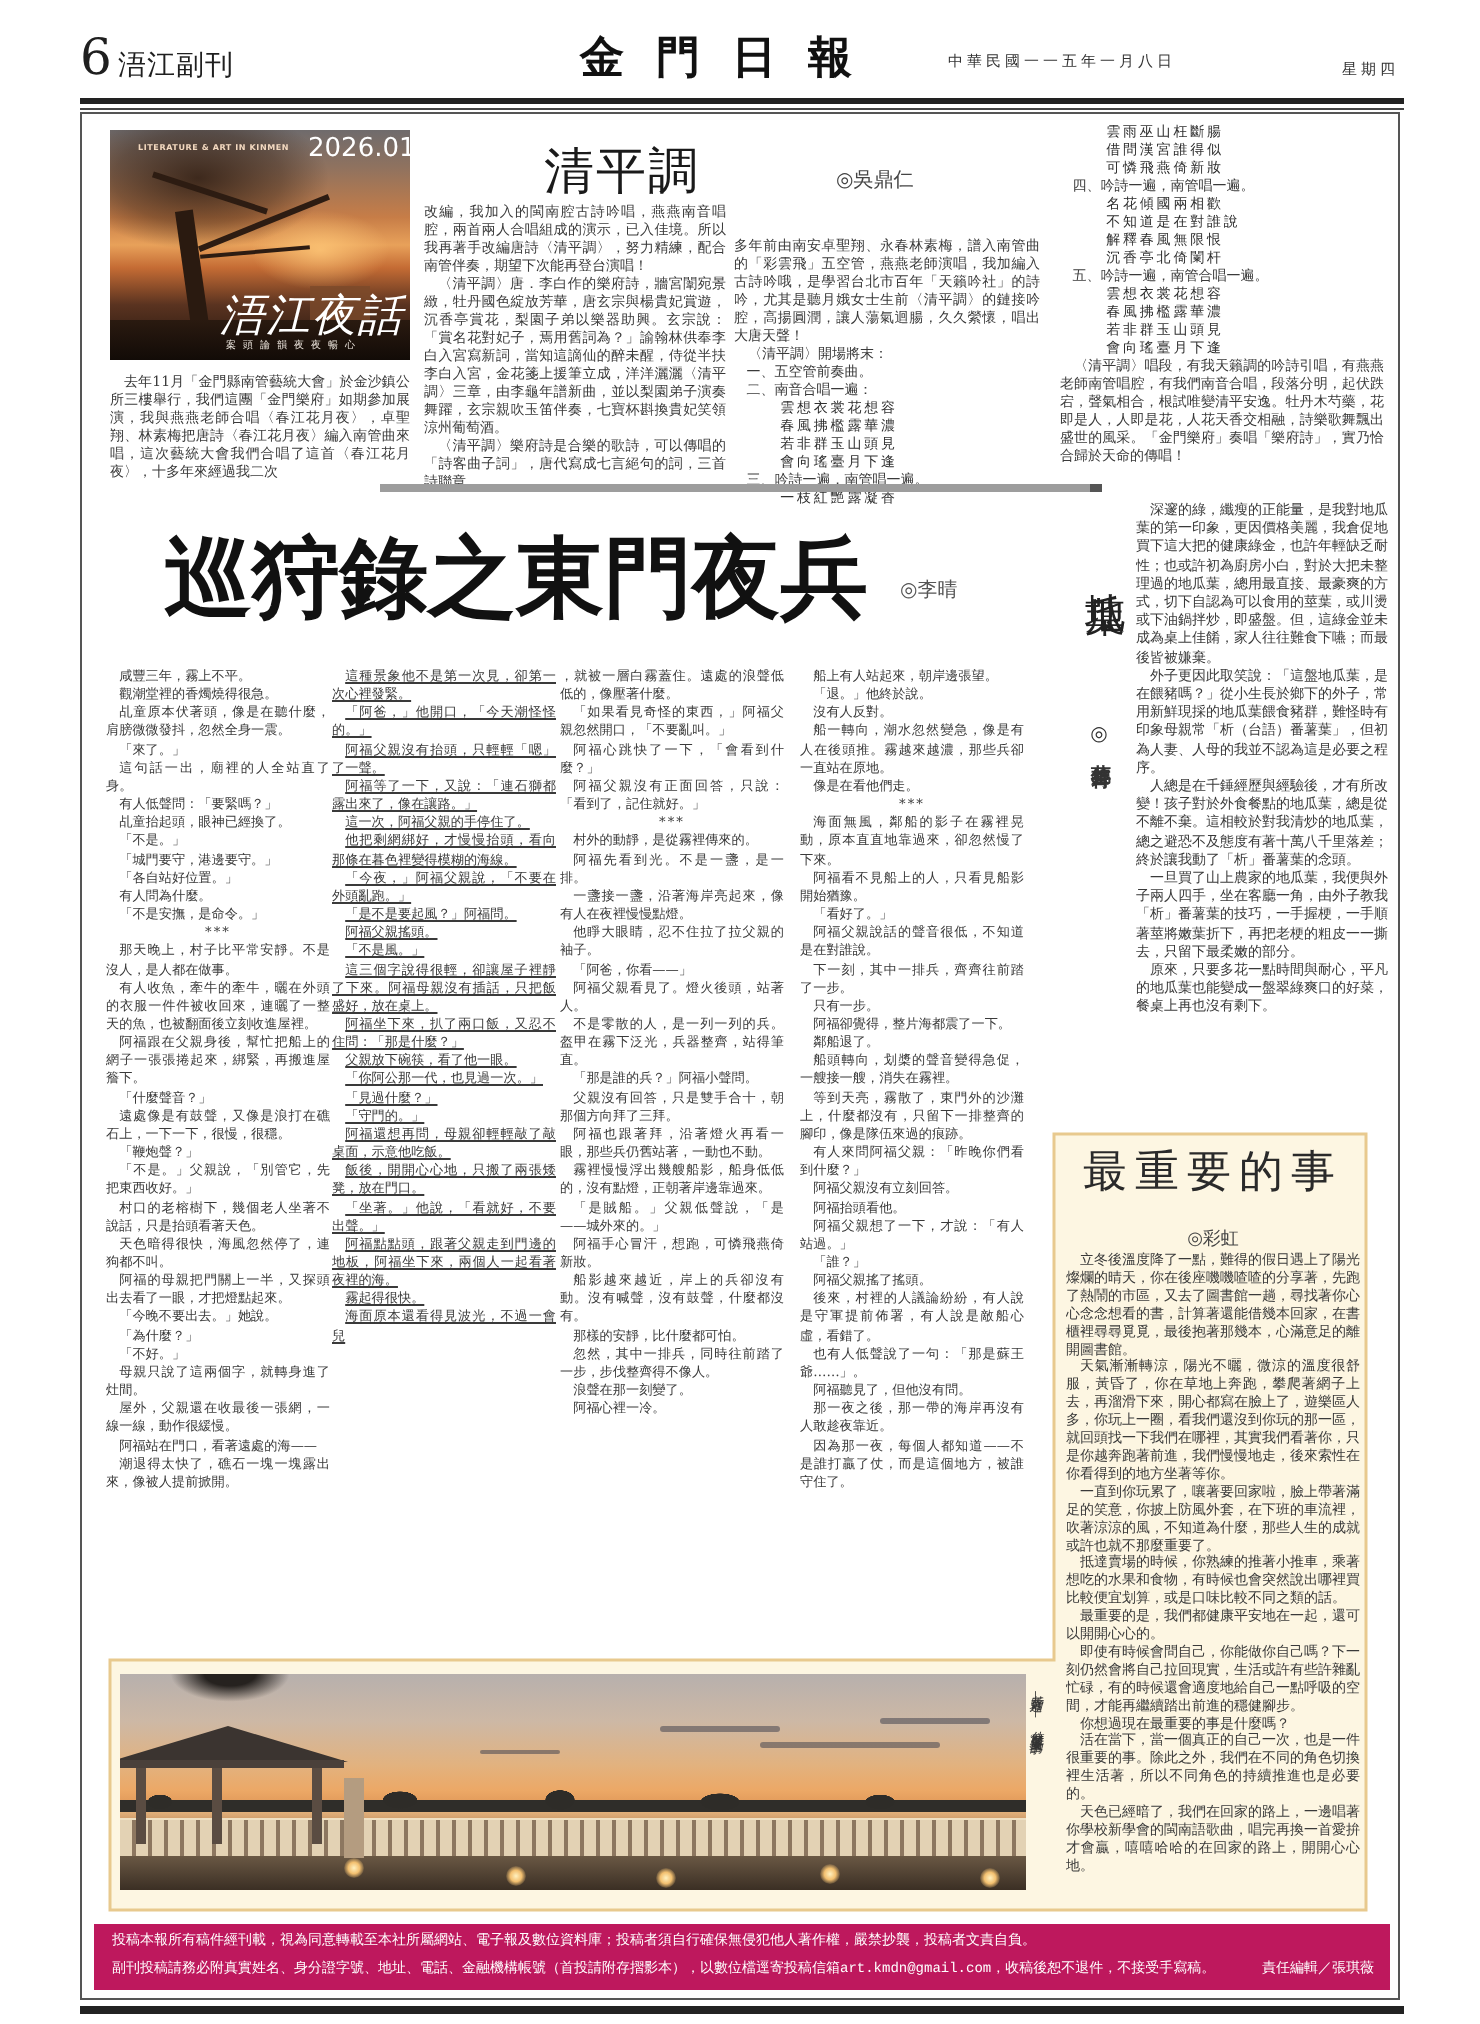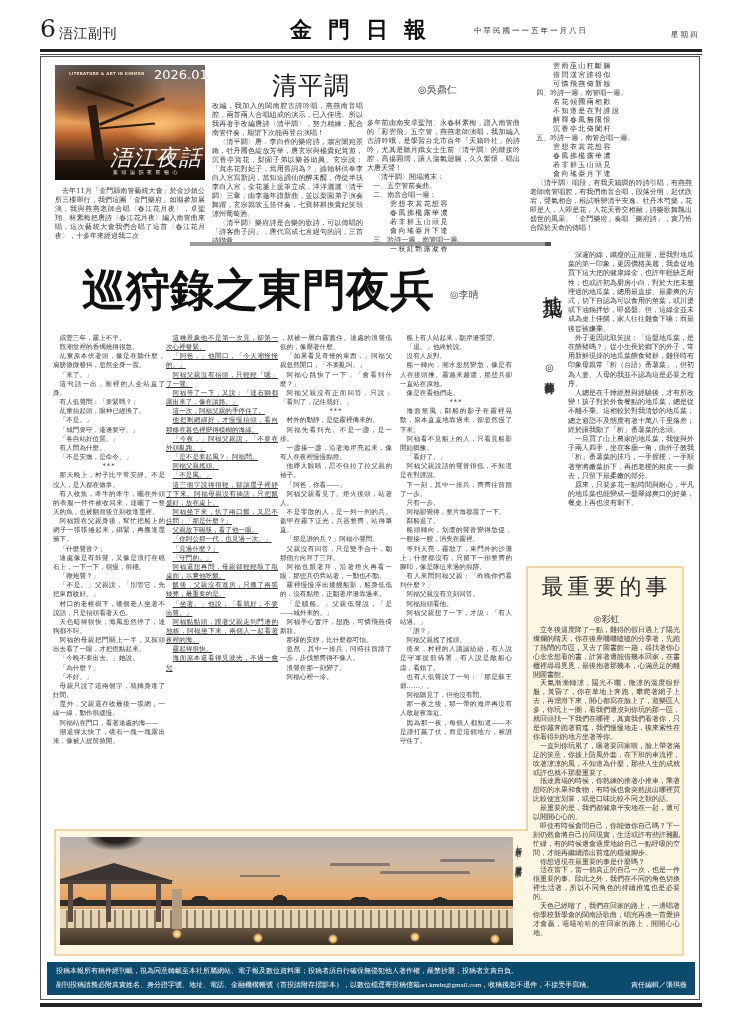--- a/index.html
+++ b/index.html
@@ -68,21 +68,21 @@
 .photo .ground{left:0;top:91px;width:453px;height:17px;background:linear-gradient(180deg,#6a5844,#3b2f24);}
 .photo .lamp{width:10px;height:10px;border-radius:50%;background:radial-gradient(circle,#fff1c0 0%,#f3c070 40%,rgba(243,192,112,0) 75%);}
 .photo .roof{left:-6px;top:26px;width:0;height:0;border-left:60px solid transparent;border-right:60px solid transparent;border-bottom:18px solid #3b3430;}
 .photo .roof-base{left:-4px;top:43px;width:116px;height:4px;background:#4a403a;}
 .photo .pillar{top:47px;width:5px;height:38px;background:#5a4c42;}
 .photo .branchtl{left:25px;top:0px;width:60px;height:14px;background:radial-gradient(ellipse at 50% 0%,#26221f 30%,rgba(38,34,31,0) 70%);}
 .photo .sign{left:112px;top:52px;width:10px;height:40px;background:#b49c80;}
 
 .box-svg{left:0;top:0;width:740px;height:1012px;pointer-events:none;}
 
-.footer{left:47px;top:962px;width:648px;height:33px;background:#0c4a6e;color:#fff;font-size:7px;line-height:9px;font-family:Liberation Serif, serif;}
+.footer{left:47px;top:962px;width:648px;height:33px;background:#be185d;color:#fff;font-size:7px;line-height:9px;font-family:Liberation Mono, monospace;}
 .footer .l1{left:9px;top:5px;white-space:nowrap;}
 .footer .l2{left:9px;top:19px;white-space:nowrap;}
 .footer .ed{right:8px;top:19px;white-space:nowrap;}
 </style>
 </head>
 <body>
 
 <div class="abs pg-num">6</div>
 <div class="abs pg-sec">浯江副刊</div>
 <div class="abs masthead">金門日報</div>
@@ -196,21 +196,21 @@
     <p class="p">「是不是要起風？」阿福問。</p>
     <p class="p">阿福父親搖頭。</p>
     <p class="p">「不是風。」</p>
     <p class="p">這三個字說得很輕，卻讓屋子裡靜了下來。阿福母親沒有插話，只把飯盛好，放在桌上。</p>
     <p class="p">阿福坐下來，扒了兩口飯，又忍不住問：「那是什麼？」</p>
     <p class="p">父親放下碗筷，看了他一眼。</p>
     <p class="p">「你阿公那一代，也見過一次。」</p>
     <p class="p">「見過什麼？」</p>
     <p class="p">「守門的。」</p>
     <p class="p">阿福還想再問，母親卻輕輕敲了敲桌面，示意他吃飯。</p>
-    <p class="p">飯後，父親沒有進房，只搬了兩張矮凳，最重要的是。</p>
+    <p class="p">飯後，開開心心地，只搬了兩張矮凳，放在門口。</p>
     <p class="p">「坐著。」他說，「看就好，不要出聲。」</p>
     <p class="p">阿福點點頭，跟著父親走到門邊的地板，阿福坐下來，兩個人一起看著夜裡的海。</p>
     <p class="p">霧起得很快。</p>
     <p class="p">海面原本還看得見波光，不過一會兒</p>
   </div>
 <div class="abs txt xsl" style="left:280px;">
     <p class="pc">，就被一層白霧蓋住。遠處的浪聲低低的，像壓著什麼。</p>
     <p class="p">「如果看見奇怪的東西，」阿福父親忽然開口，「不要亂叫。」</p>
     <p class="p">阿福心跳快了一下，「會看到什麼？」</p>
     <p class="p">阿福父親沒有正面回答，只說：「看到了，記住就好。」</p>
@@ -221,20 +221,21 @@
     <p class="p">他睜大眼睛，忍不住拉了拉父親的袖子。</p>
     <p class="p">「阿爸，你看——」</p>
     <p class="p">阿福父親看見了。燈火後頭，站著人。</p>
     <p class="p">不是零散的人，是一列一列的兵。盔甲在霧下泛光，兵器整齊，站得筆直。</p>
     <p class="p">「那是誰的兵？」阿福小聲問。</p>
     <p class="p">父親沒有回答，只是雙手合十，朝那個方向拜了三拜。</p>
     <p class="p">阿福也跟著拜，沿著燈火再看一眼，那些兵仍舊站著，一動也不動。</p>
     <p class="p">霧裡慢慢浮出幾艘船影，船身低低的，沒有點燈，正朝著岸邊靠過來。</p>
     <p class="p">「是賊船。」父親低聲說，「是——城外來的。」</p>
     <p class="p">阿福手心冒汗，想跑，可憐飛燕倚新妝。</p>
+    <p class="p">船影越來越近，岸上的兵卻沒有動。沒有喊聲，沒有鼓聲，什麼都沒有。</p>
     <p class="p">那樣的安靜，比什麼都可怕。</p>
     <p class="p">忽然，其中一排兵，同時往前踏了一步，步伐整齊得不像人。</p>
     <p class="p">浪聲在那一刻變了。</p>
     <p class="p">阿福心裡一冷。</p>
   </div>
 <div class="abs txt xsl" style="left:400px;">
     <p class="p">船上有人站起來，朝岸邊張望。</p>
     <p class="p">「退。」他終於說。</p>
     <p class="p">沒有人反對。</p>
     <p class="p">船一轉向，潮水忽然變急，像是有人在後頭推。霧越來越濃，那些兵卻一直站在原地。</p>

